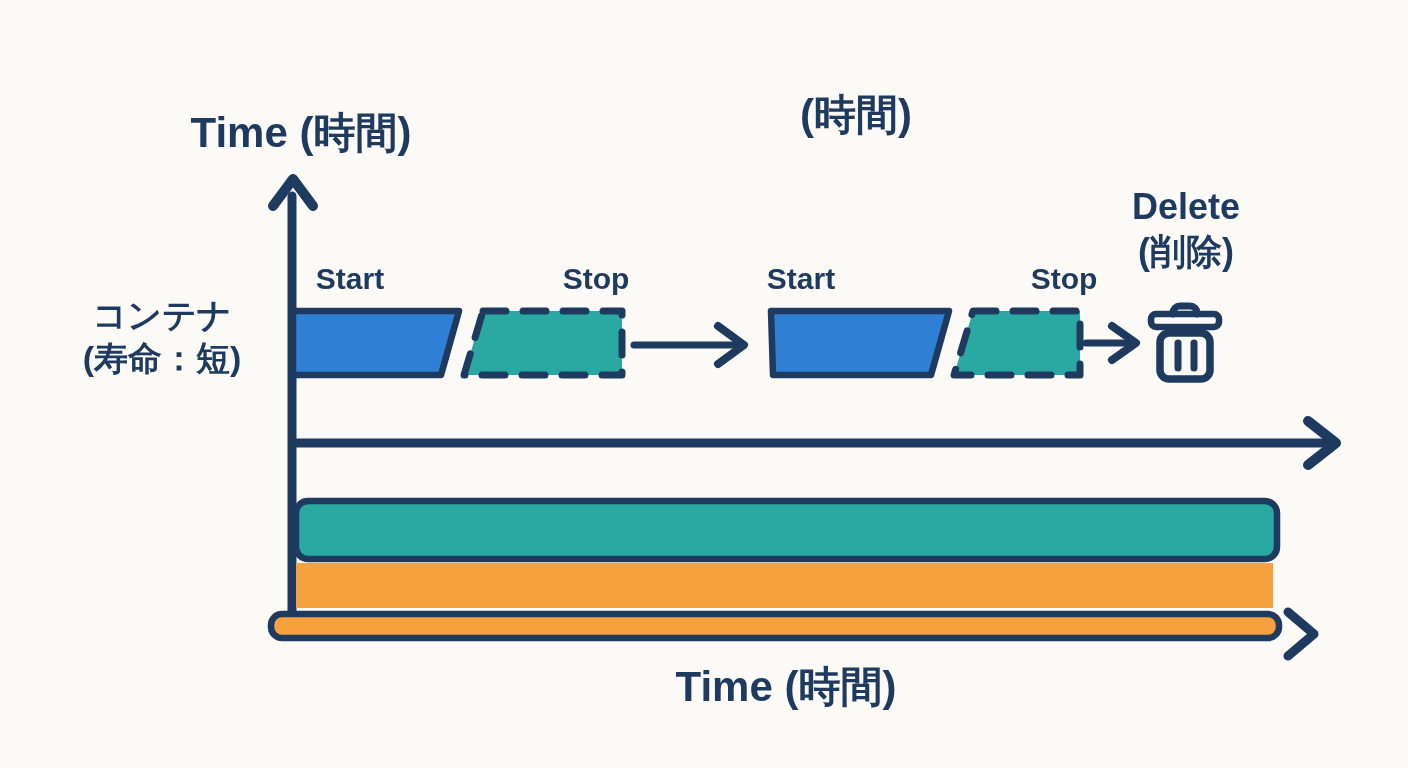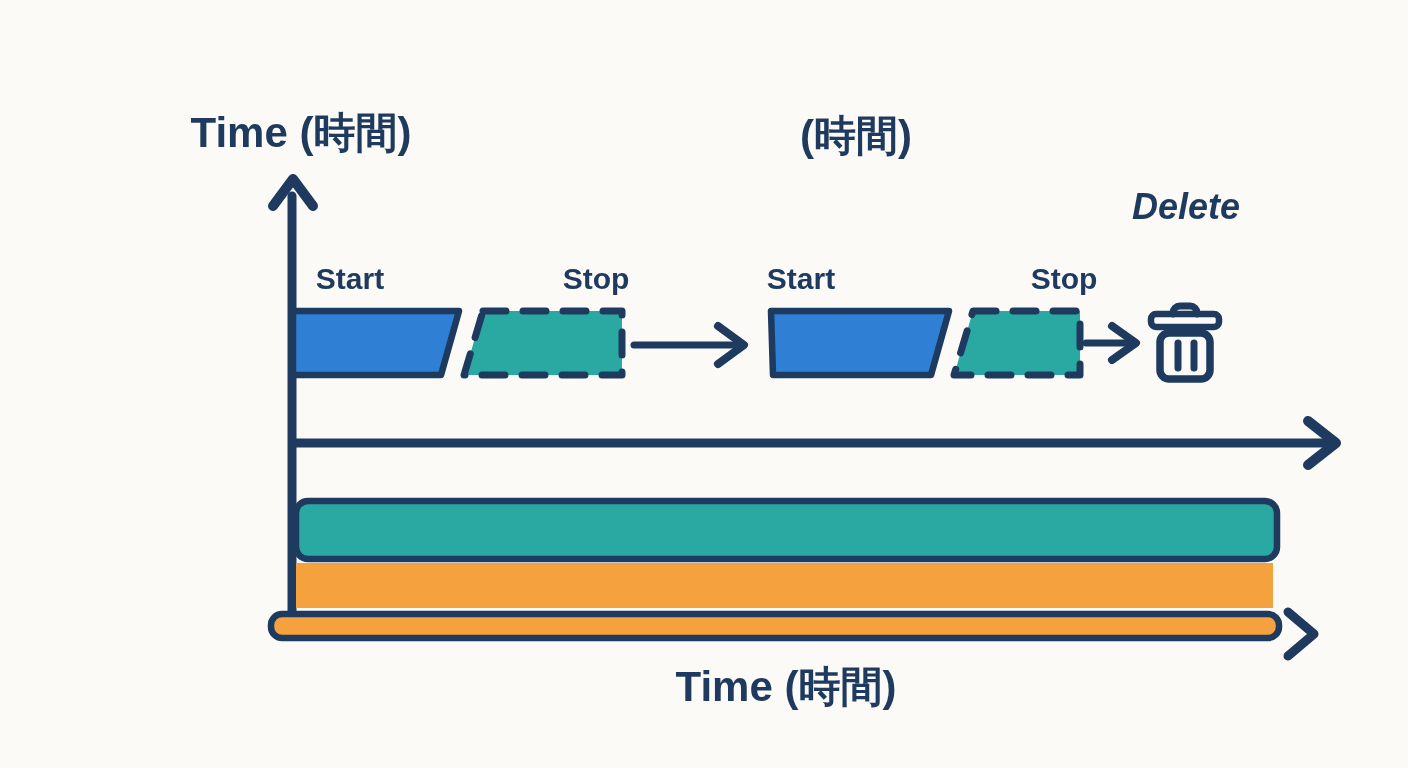--- a/index.html
+++ b/index.html
@@ -9,21 +9,21 @@
     background:#fbfaf6;
     overflow:hidden;
     font-family:"Liberation Sans", sans-serif;
     color:#1e3a5f;
   }
   .stage svg{position:absolute;left:0;top:0;}
   .label{position:absolute;transform:translateX(-50%);white-space:nowrap;text-align:center;color:#1e3a5f;}
   .title{font-size:42px;font-weight:700;line-height:1.1;}
   .event-label{font-size:30px;font-weight:700;line-height:1.1;text-align:center;}
   .row-label{font-size:34px;font-weight:700;line-height:1.25;}
-  .delete-label{font-size:36px;font-weight:700;line-height:1.25;font-style:italic;}
+  .delete-label{font-size:36px;font-weight:700;line-height:1.25;}
   .solid-shape{stroke:#1e3a5f;stroke-width:6.5;stroke-linejoin:round;}
   .dashed-shape{stroke:#1e3a5f;stroke-width:7;stroke-linejoin:round;stroke-linecap:round;stroke-dasharray:23 17;}
   .axis{stroke:#1e3a5f;fill:none;stroke-linecap:round;stroke-linejoin:round;}
   .trash{stroke:#1e3a5f;fill:none;stroke-linecap:round;stroke-linejoin:round;}
 </style>
 </head>
 <body>
 
 <div class="stage">
 
@@ -57,30 +57,35 @@
 
     <rect class="solid-shape" x="296" y="501" width="981" height="58" rx="12" fill="#2aa9a2"></rect>
     <rect x="296" y="563" width="977" height="45" fill="#f5a23e"></rect>
 
     <rect class="solid-shape" x="271" y="614" width="1008" height="24" rx="11" fill="#f5a23e"></rect>
     <polyline class="axis" points="1288,612 1314,634 1288,656" stroke-width="9" fill="none"></polyline>
   </svg>
 
   <div class="label title" style="left:301px;top:110px;">Time (時間)</div>
 
-  <div class="label title" style="left:856px;top:113px;">(時間)</div>
+  <div class="label title" style="left:856px;top:92px;">(時間)</div>
 
+  <div class="label row-label" style="left:162px;top:294px;">
+    <div>コンテナ</div>
+    <div>(寿命：短)</div>
+  </div>
 
   <div class="label event-label" style="left:350px;top:262px;">Start</div>
   <div class="label event-label" style="left:596px;top:262px;">Stop</div>
   <div class="label event-label" style="left:801px;top:262px;">Start</div>
   <div class="label event-label" style="left:1064px;top:262px;">Stop</div>
 
   <div class="label delete-label" style="left:1186px;top:184px;">
     <div>Delete</div>
+    <div>(削除)</div>
   </div>
 
   <div class="label row-label" style="left:168px;top:490px;">
   </div>
 
   <div class="label title" style="left:786px;top:664px;">Time (時間)</div>
 
 </div>
 
 </body></html>

